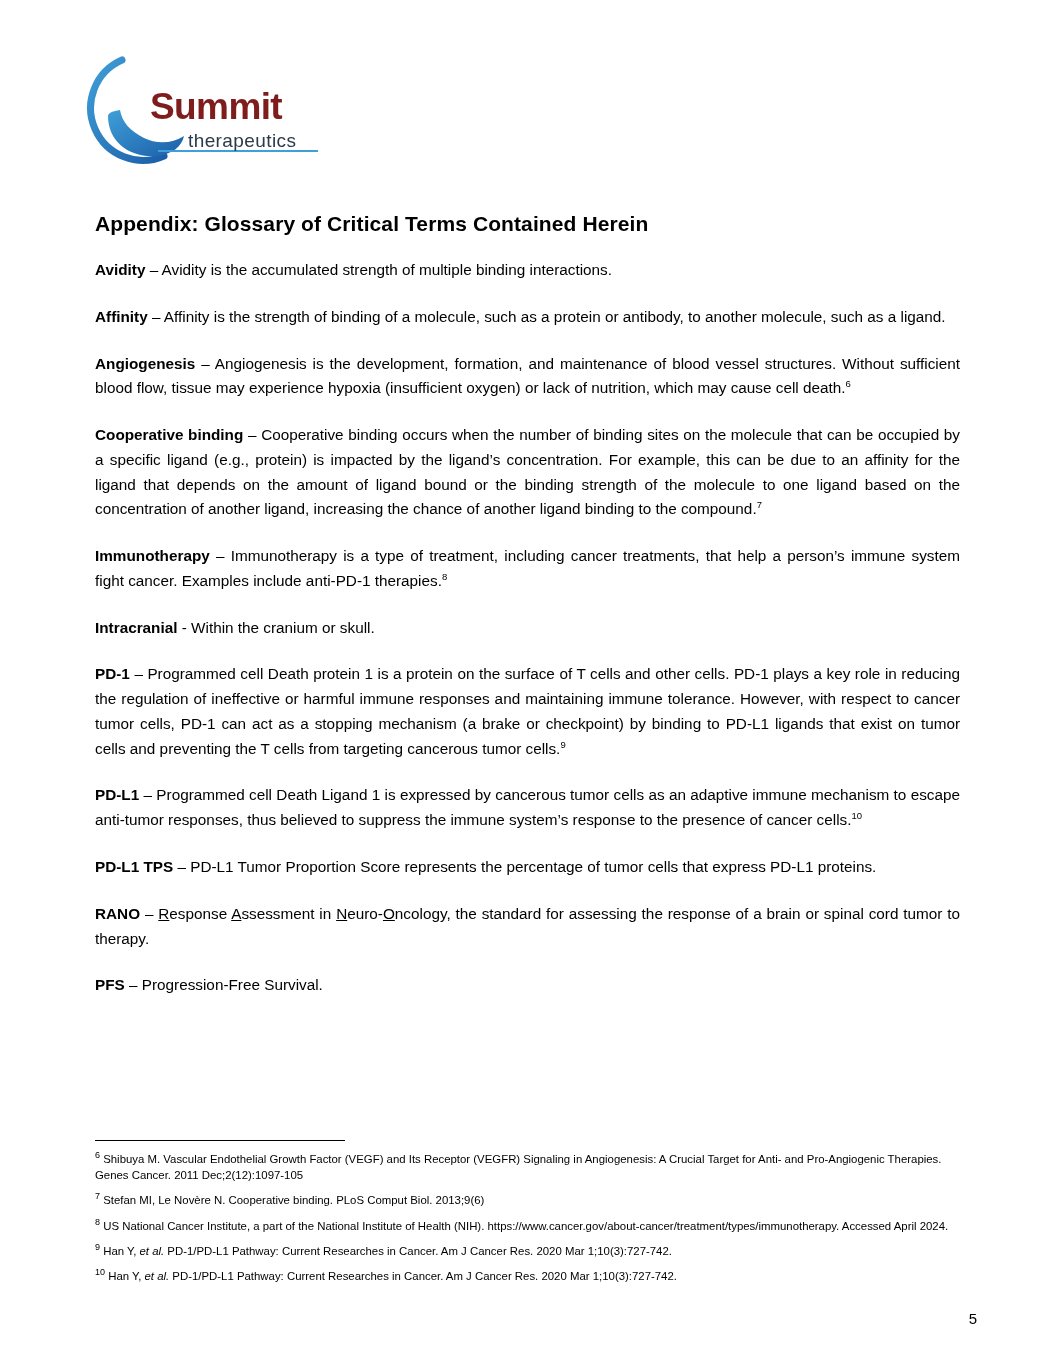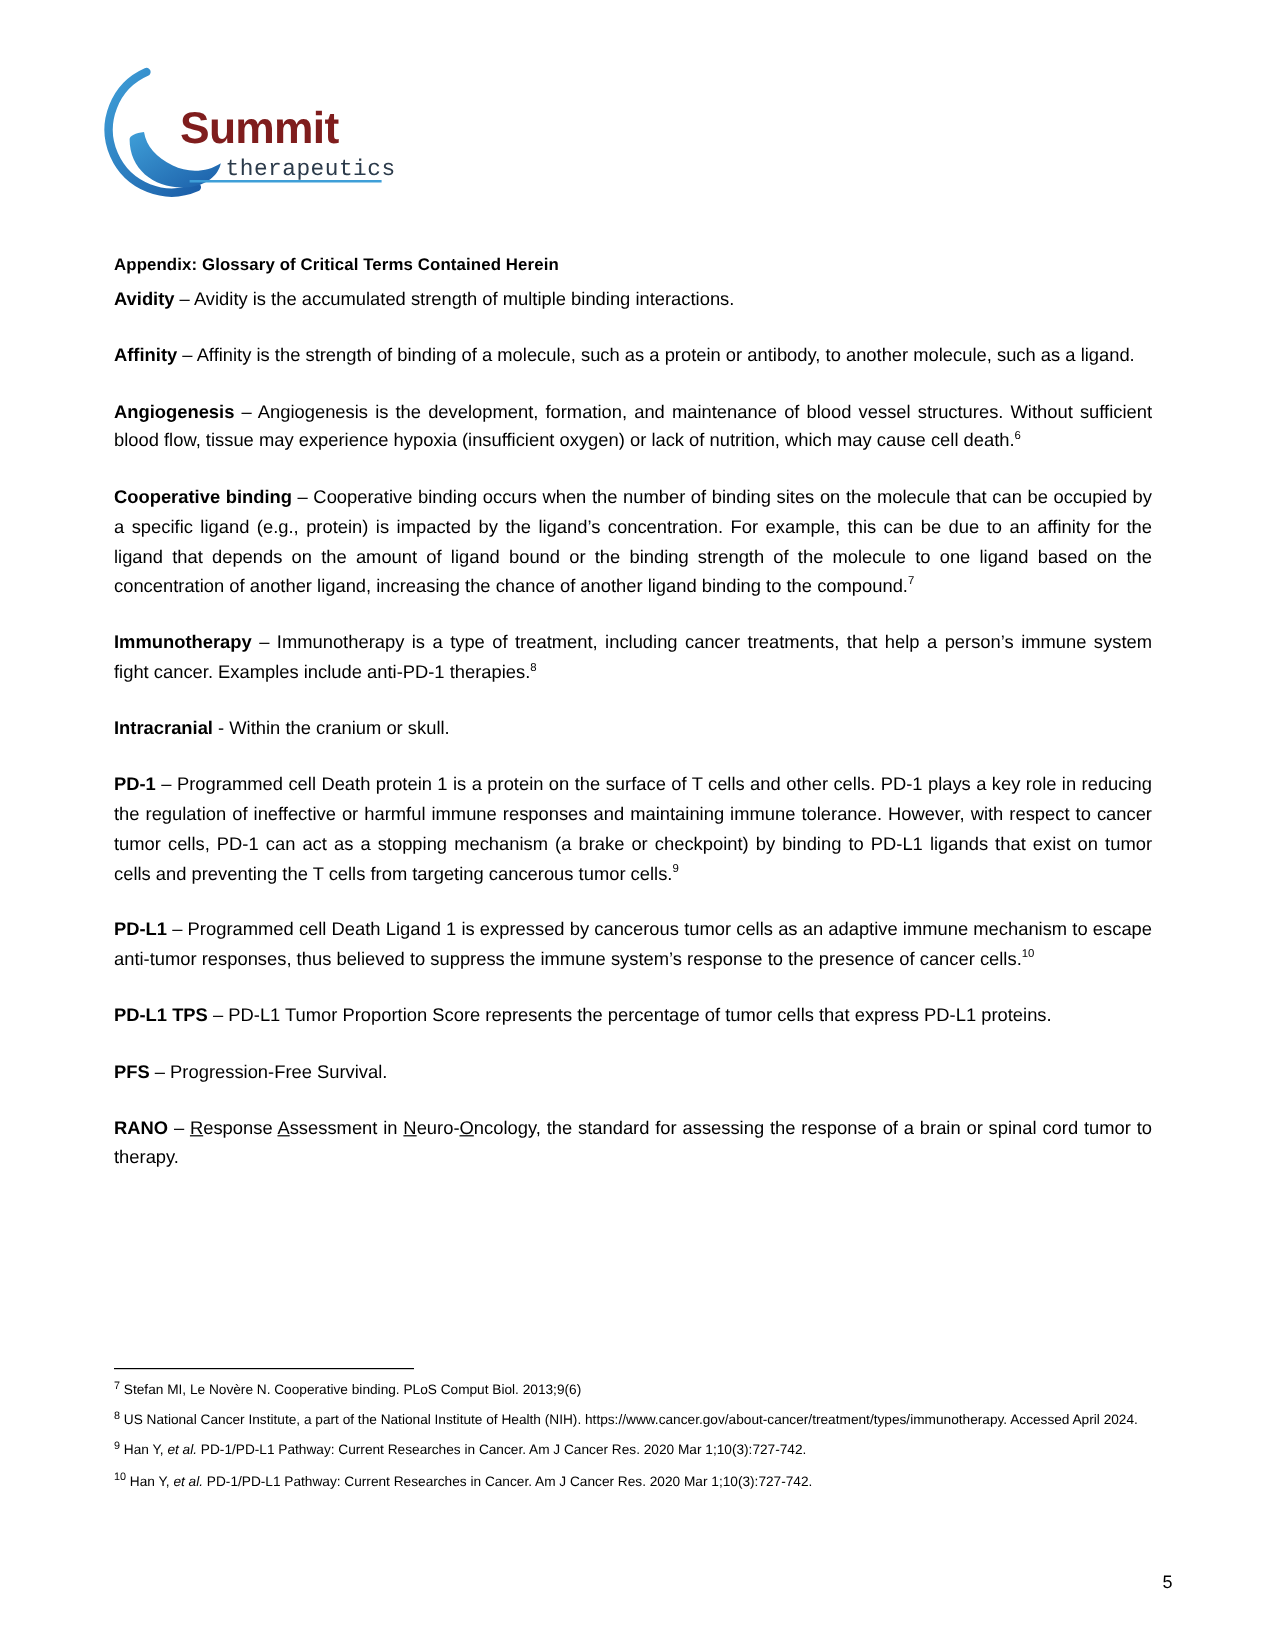--- a/index.html
+++ b/index.html
@@ -31,23 +31,23 @@
   }
   .logo-svg { display: block; }
   
   .content {
     position: absolute;
     top: 212px;
     left: 95px;
     width: 865px;
   }
   .doc-title {
-    font-size: 14px;
+    font-size: 21px;
     font-weight: bold;
-    margin: 0 0 10px 0;
+    margin: 0 0 22px 0;
     letter-spacing: 0.1px;
   }
   .entry {
     font-size: 15.3px;
     line-height: 1.62;
     margin: 0 0 22px 0;
     text-align: justify;
   }
   .entry .term {
     font-weight: bold;
@@ -104,21 +104,21 @@
         </linearGradient>
       </defs>
 
       <path d="M 62 22 A 48 48 0 1 0 104 118" fill="none" stroke="url(#swooshGrad)" stroke-width="7" stroke-linecap="round"></path>
 
       <path d="M 48 78 C 48 104 70 120 96 118 C 112 117 122 108 124 98 C 112 106 96 106 84 100 C 70 93 62 84 60 72 C 53 73 48 75 48 78 Z" fill="url(#swooshGrad)"></path>
 
       <line x1="98" y1="113" x2="258" y2="113" stroke="#3f9fd8" stroke-width="2.2"></line>
     </svg>
     <div style="position:absolute; left:90px; top:48px; font-size:37px; font-weight:bold; letter-spacing:-0.6px; color:#7f1d1d; font-family:'Liberation Sans', sans-serif;">Summit</div>
-    <div style="position:absolute; left:128px; top:92px; font-size:19px; letter-spacing:0.4px; color:#2b3a4a; font-family:Liberation Mono, monospace;">therapeutics</div>
+    <div style="position:absolute; left:128px; top:92px; font-size:19px; letter-spacing:0.4px; color:#2b3a4a; font-family:Liberation Sans, sans-serif;">therapeutics</div>
   </div>
 
   <div class="content">
 
     <div class="doc-title">Appendix:  Glossary of Critical Terms Contained Herein</div>
 
     <p class="entry">
       <span class="term">Avidity</span><span> – </span><span>Avidity is the accumulated strength of multiple binding interactions.</span>
     </p>
 
@@ -148,32 +148,36 @@
 
     <p class="entry">
       <span class="term">PD-L1</span><span> – </span><span>Programmed cell Death Ligand 1 is expressed by cancerous tumor cells as an adaptive immune mechanism to escape anti-tumor responses, thus believed to suppress the immune system’s response to the presence of cancer cells.</span><sup>10</sup>
     </p>
 
     <p class="entry">
       <span class="term">PD-L1 TPS</span><span> – </span><span>PD-L1 Tumor Proportion Score represents the percentage of tumor cells that express PD-L1 proteins.</span>
     </p>
 
     <p class="entry">
+      <span class="term">RANO</span><span> – </span><span class="u">R</span><span>esponse </span><span class="u">A</span><span>ssessment in </span><span class="u">N</span><span>euro-</span><span class="u">O</span><span>ncology, the standard for assessing the response of a brain or spinal cord tumor to therapy.</span>
+    </p>
+
+    <p class="entry">
       <span class="term">PFS</span><span> – </span><span>Progression-Free Survival.</span>
-    </p>
-
-    <p class="entry">
-      <span class="term">RANO</span><span> – </span><span class="u">R</span><span>esponse </span><span class="u">A</span><span>ssessment in </span><span class="u">N</span><span>euro-</span><span class="u">O</span><span>ncology, the standard for assessing the response of a brain or spinal cord tumor to therapy.</span>
     </p>
 
   </div>
 
   <div class="footnotes">
     <div class="fn-rule"></div>
 
+    <p class="footnote">
+      <sup>6</sup>
+      <span>Shibuya M. Vascular Endothelial Growth Factor (VEGF) and Its Receptor (VEGFR) Signaling in Angiogenesis: A Crucial Target for Anti- and Pro-Angiogenic Therapies. Genes Cancer. 2011 Dec;2(12):1097-105</span>
+    </p>
 
     <p class="footnote">
       <sup>7</sup>
       <span>Stefan MI, Le Novère N. Cooperative binding. PLoS Comput Biol. 2013;9(6)</span>
     </p>
 
     <p class="footnote">
       <sup>8</sup>
       <span>US National Cancer Institute, a part of the National Institute of Health (NIH). https://www.cancer.gov/about-cancer/treatment/types/immunotherapy. Accessed April 2024.</span>
     </p>

